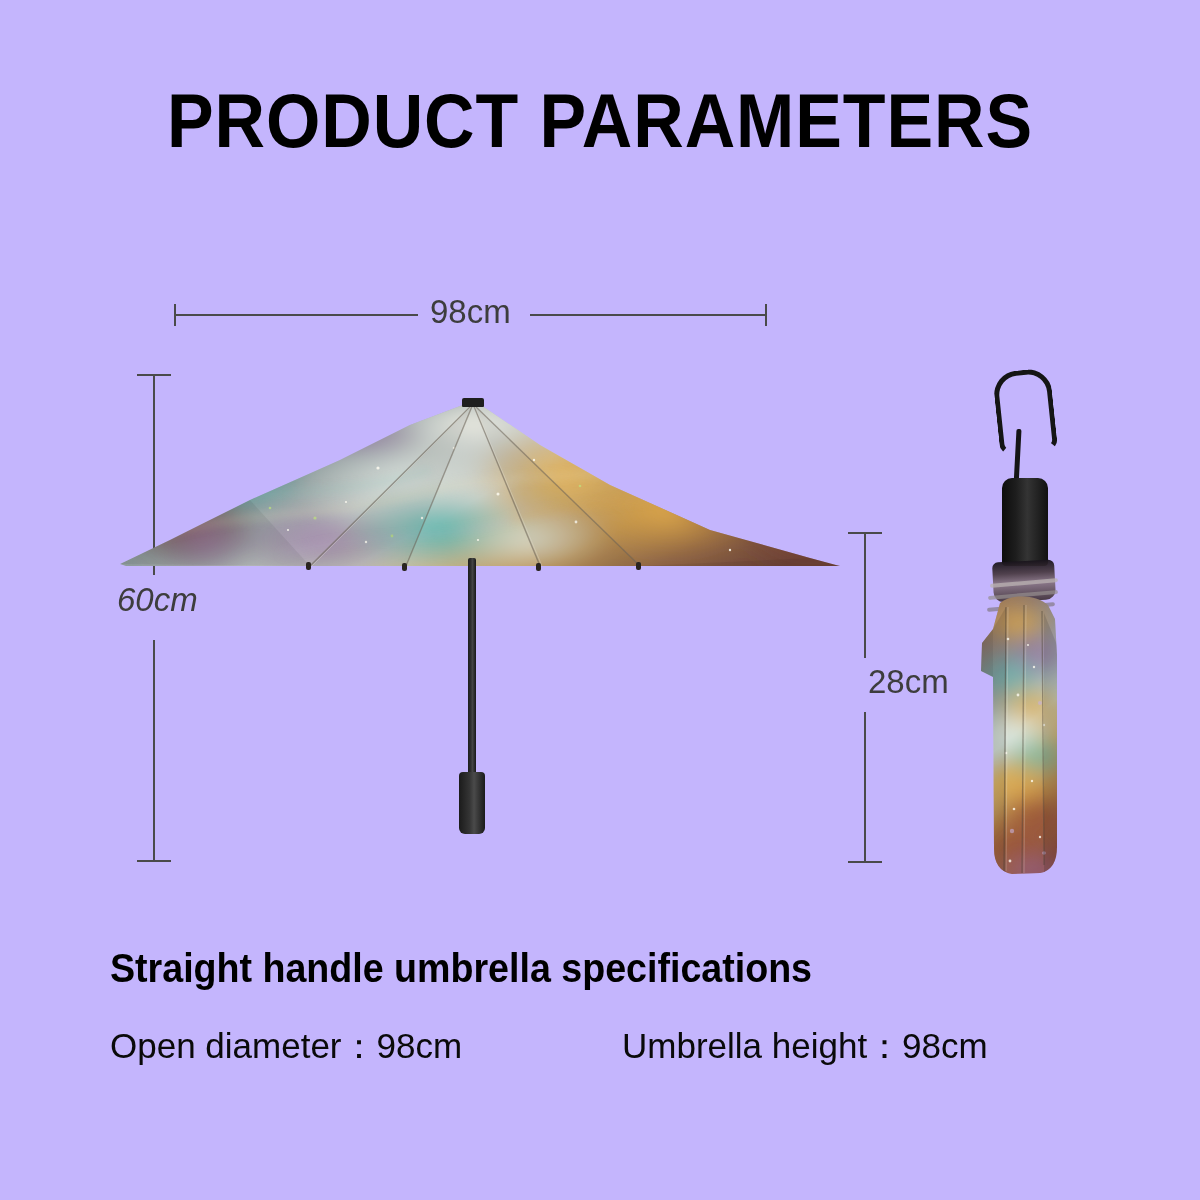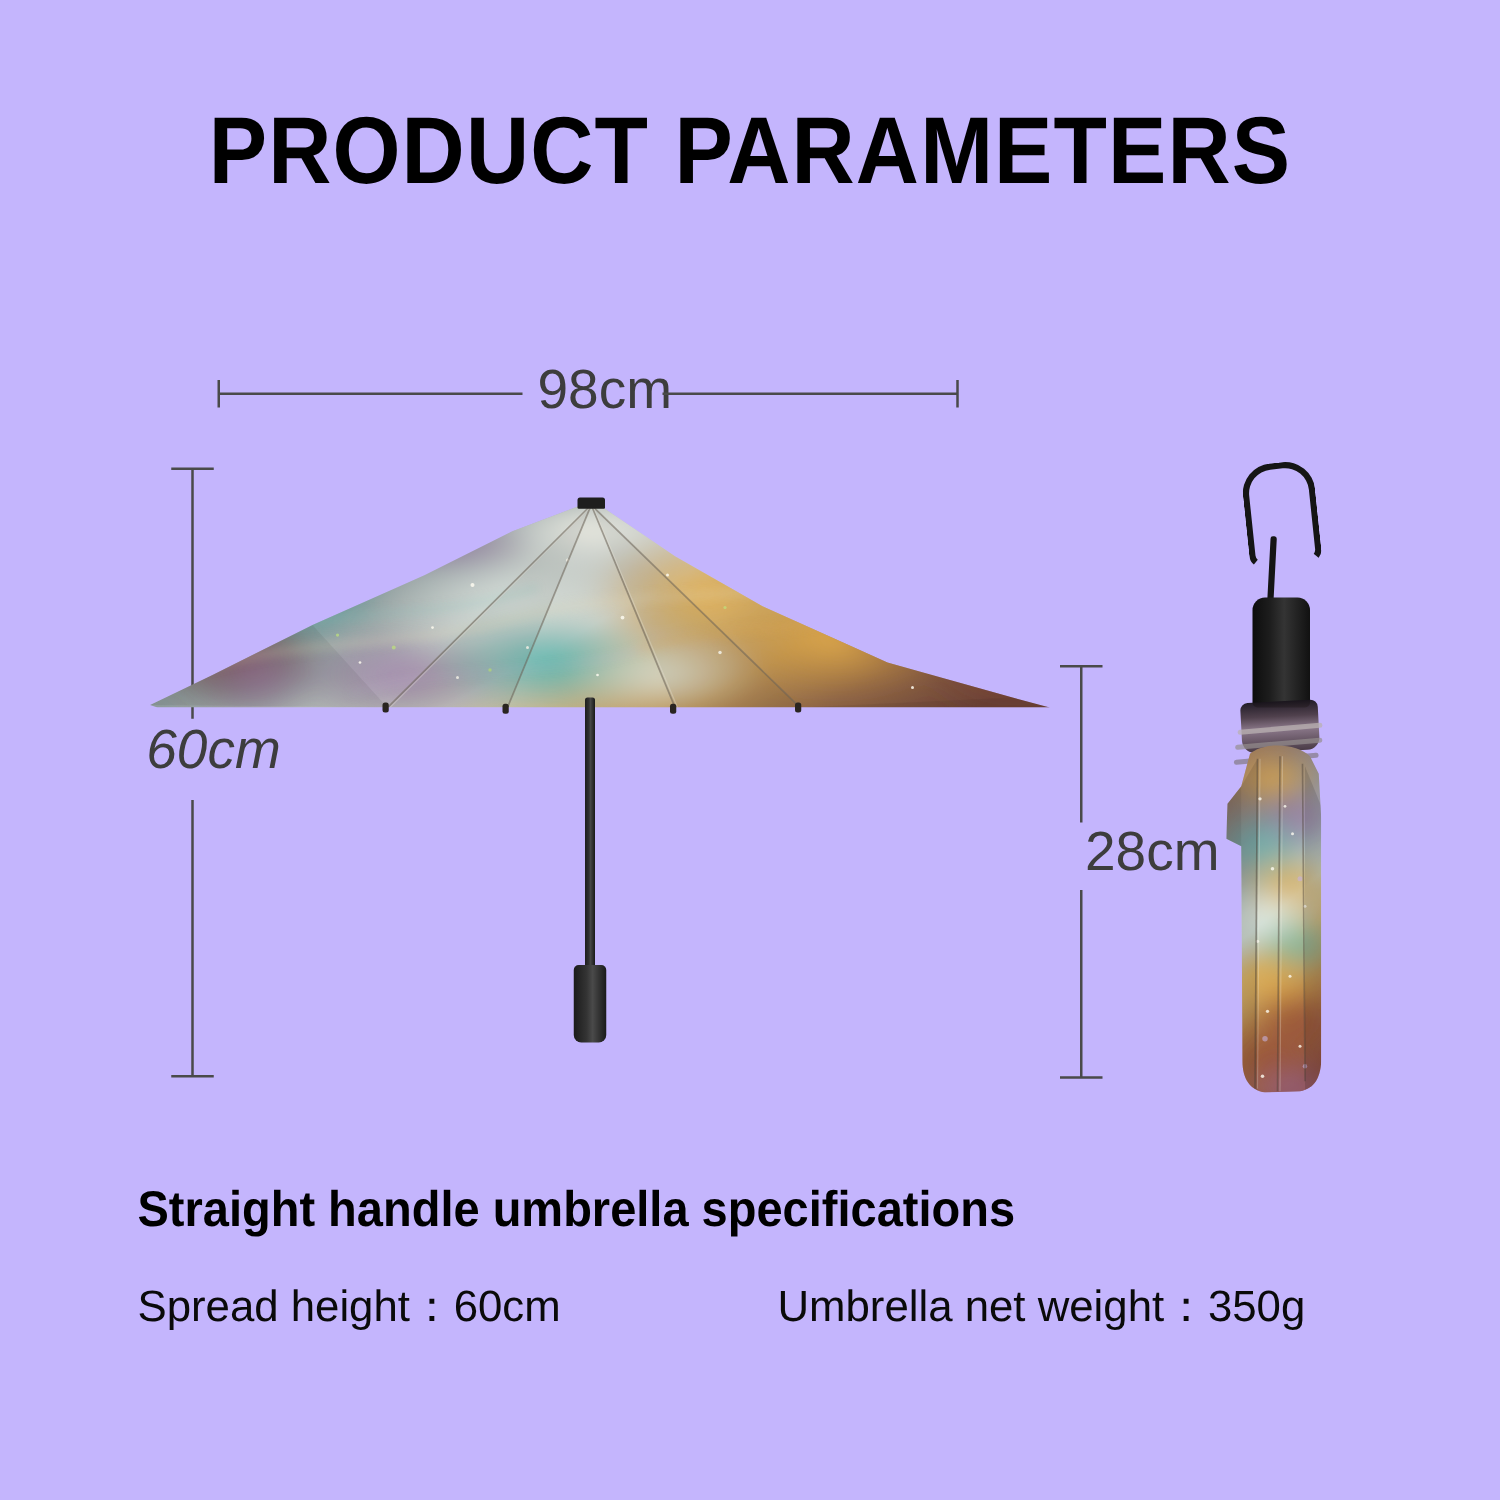--- a/index.html
+++ b/index.html
@@ -58,21 +58,21 @@
   .dim-cap-h {           
     position: absolute;
     background: #4a4a4a;
     height: 2px;
     width: 34px;
   }
   .dim-label {
     position: absolute;
     font-family: "Liberation Sans", sans-serif;
     font-weight: 300;
-    font-size: 44px;
+    font-size: 33px;
     line-height: 34px;
     color: #3d3d3d;
     white-space: nowrap;
     letter-spacing: 0px;
   }
 
   
   #open-umbrella {
     position: absolute;
     left: 110px;
@@ -516,18 +516,18 @@
           <path d="M21,58 L33,44 L33,92 L21,86 Z" fill="#000000" opacity="0.16"></path>
         </g>
       </svg>
     </div>
   </div>
 
   <div class="spec-heading">Straight handle umbrella specifications</div>
 
   <div class="spec-grid">
     <div class="spec-row">
-      <div class="spec-cell left">Spread height：60cm</div>
-      <div class="spec-cell right">Umbrella net weight：350g</div>
+      <div class="spec-cell left">Open diameter：98cm</div>
+      <div class="spec-cell right">Umbrella height：98cm</div>
     </div>
   </div>
 
 </div>
 
 </body></html>

